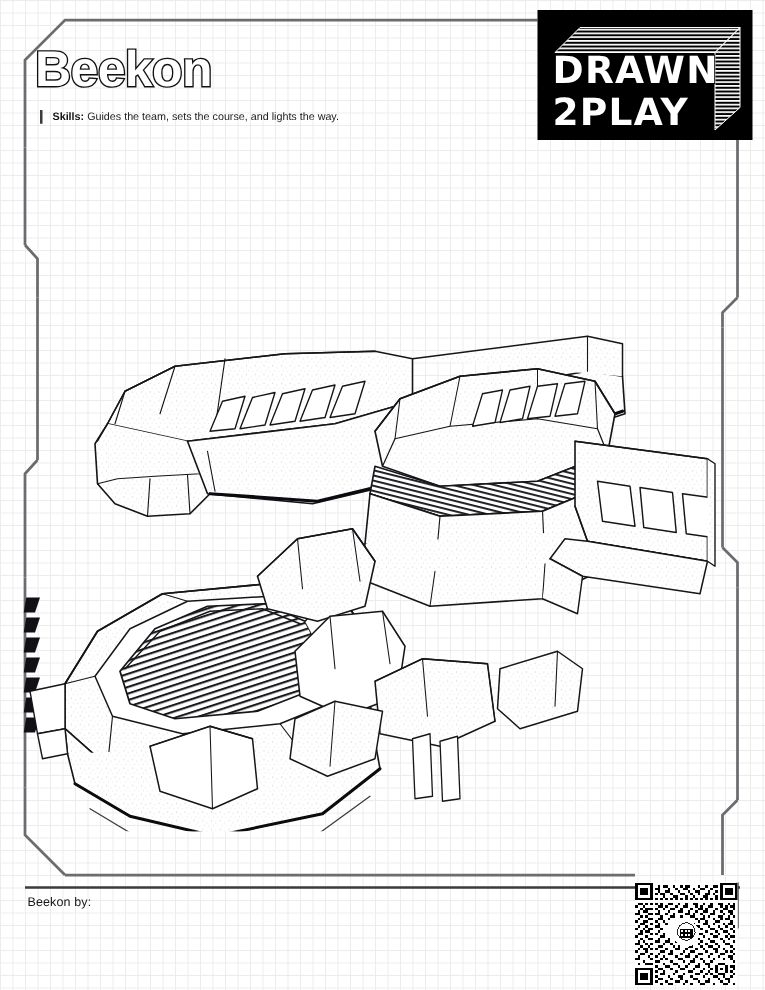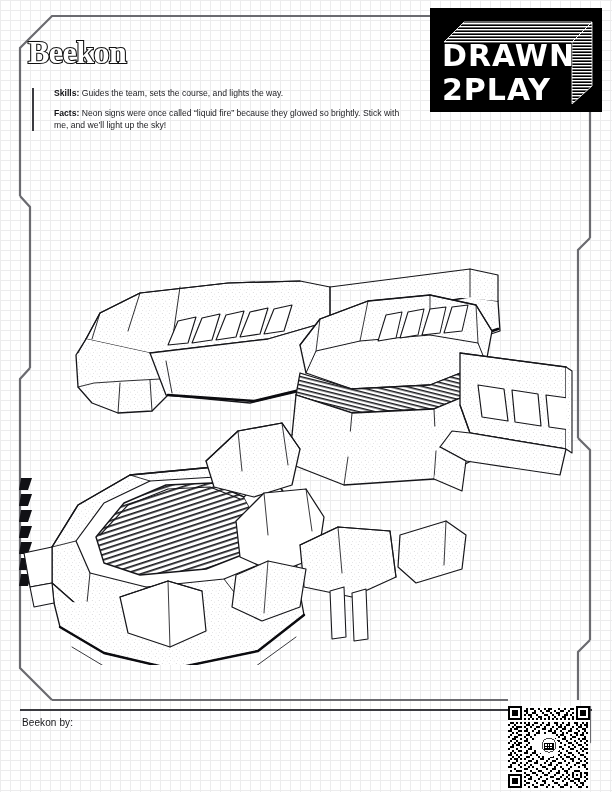--- a/index.html
+++ b/index.html
@@ -29,35 +29,35 @@
   
   #logo-plate{
     position:absolute;left:430px;top:8px;width:172px;height:104px;
     background:#000000;
   }
   #logo-inner{position:absolute;inset:0;}
 
   
   #title{
     position:absolute;left:28px;top:36px;
-    font-size:32px;font-weight:700;letter-spacing:-0.5px;
+    font-size:40px;font-weight:700;letter-spacing:-0.5px;
     color:#ffffff;
     -webkit-text-stroke:2.2px #111111;
     paint-order:stroke fill;
-    font-family:Liberation Serif, serif;
+    font-family:Liberation Sans, sans-serif;
     line-height:1;
     white-space:nowrap;
     text-align:right;
   }
 
   
   #bio{
     position:absolute;left:32px;top:88px;width:372px;
     border-left:2px solid #3b3b40;
-    padding-left:20px;
+    padding-left:8px;
     box-sizing:border-box;
   }
   .bio-row{
     font-size:8.6px;line-height:11.4px;color:#1b1b1f;
     margin-bottom:9px;
   }
   .bio-row:last-child{margin-bottom:0;}
   .bio-key{font-weight:700;color:#111115;}
   .bio-val{font-weight:400;}
 
@@ -140,23 +140,20 @@
 
     <text x="12" y="92" font-family="DejaVu Sans, sans-serif" font-size="30" font-weight="700" fill="#ffffff" stroke="#000000" stroke-width="1.6" paint-order="stroke fill" letter-spacing="1">2PLAY</text>
   </svg>
 </div>
 
 <div id="title">Beekon</div>
 
 <div id="bio">
   <div class="bio-row">
     <span class="bio-key">Skills:</span><span class="bio-val"> Guides the team, sets the course, and lights the way.</span>
-  </div>
-  <div class="bio-row">
-    <span class="bio-key">Facts:</span><span class="bio-val"> Neon signs were once called “liquid fire” because they glowed so brightly. Stick with me, and we’ll light up the sky!</span>
   </div>
 </div>
 
 <svg id="art" viewBox="0 0 612 430" width="612" height="430" xmlns="http://www.w3.org/2000/svg">
   <defs>
     <pattern id="stipple" width="7" height="7" patternUnits="userSpaceOnUse">
       <rect width="7" height="7" fill="#ffffff"></rect>
       <circle cx="1.2" cy="1.6" r="0.34" fill="#8d8d92"></circle>
       <circle cx="4.6" cy="3.1" r="0.3" fill="#9a9a9f"></circle>
       <circle cx="2.5" cy="5.4" r="0.28" fill="#94949a"></circle>

